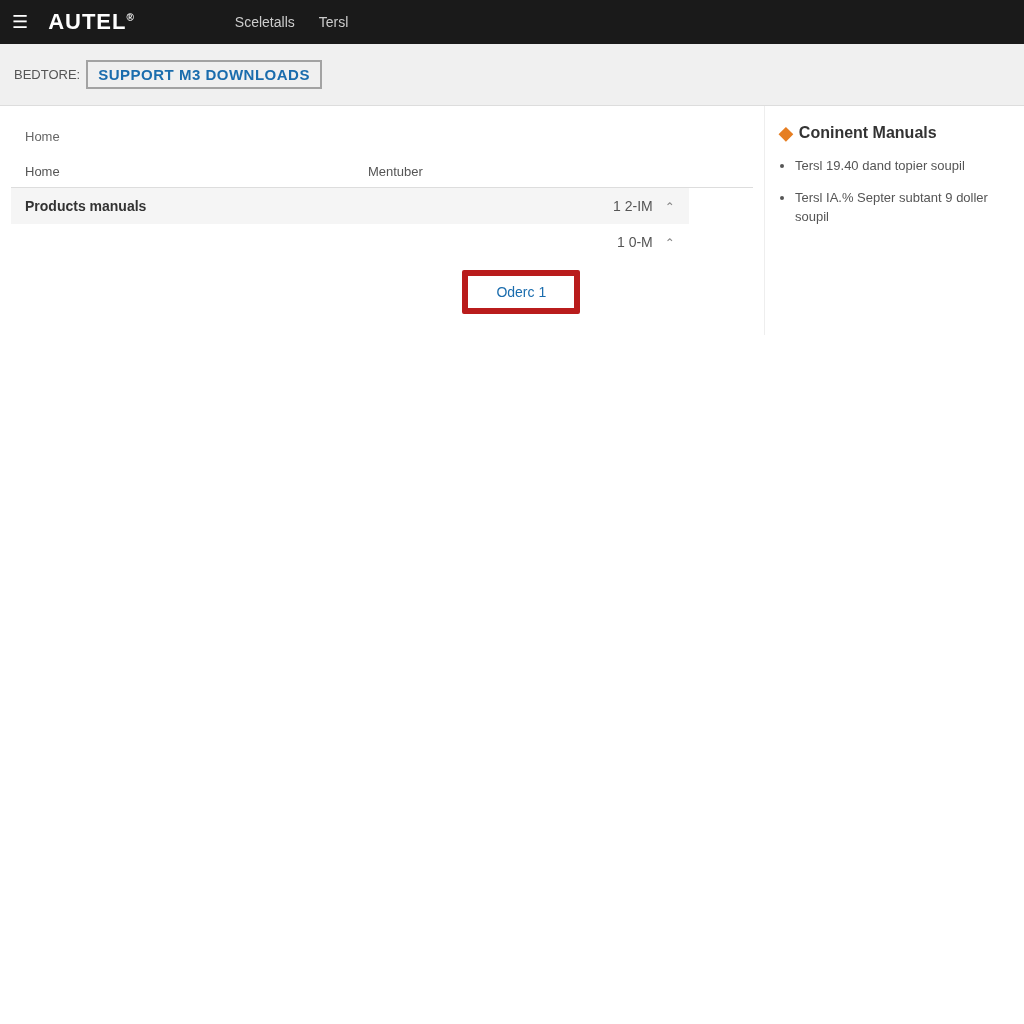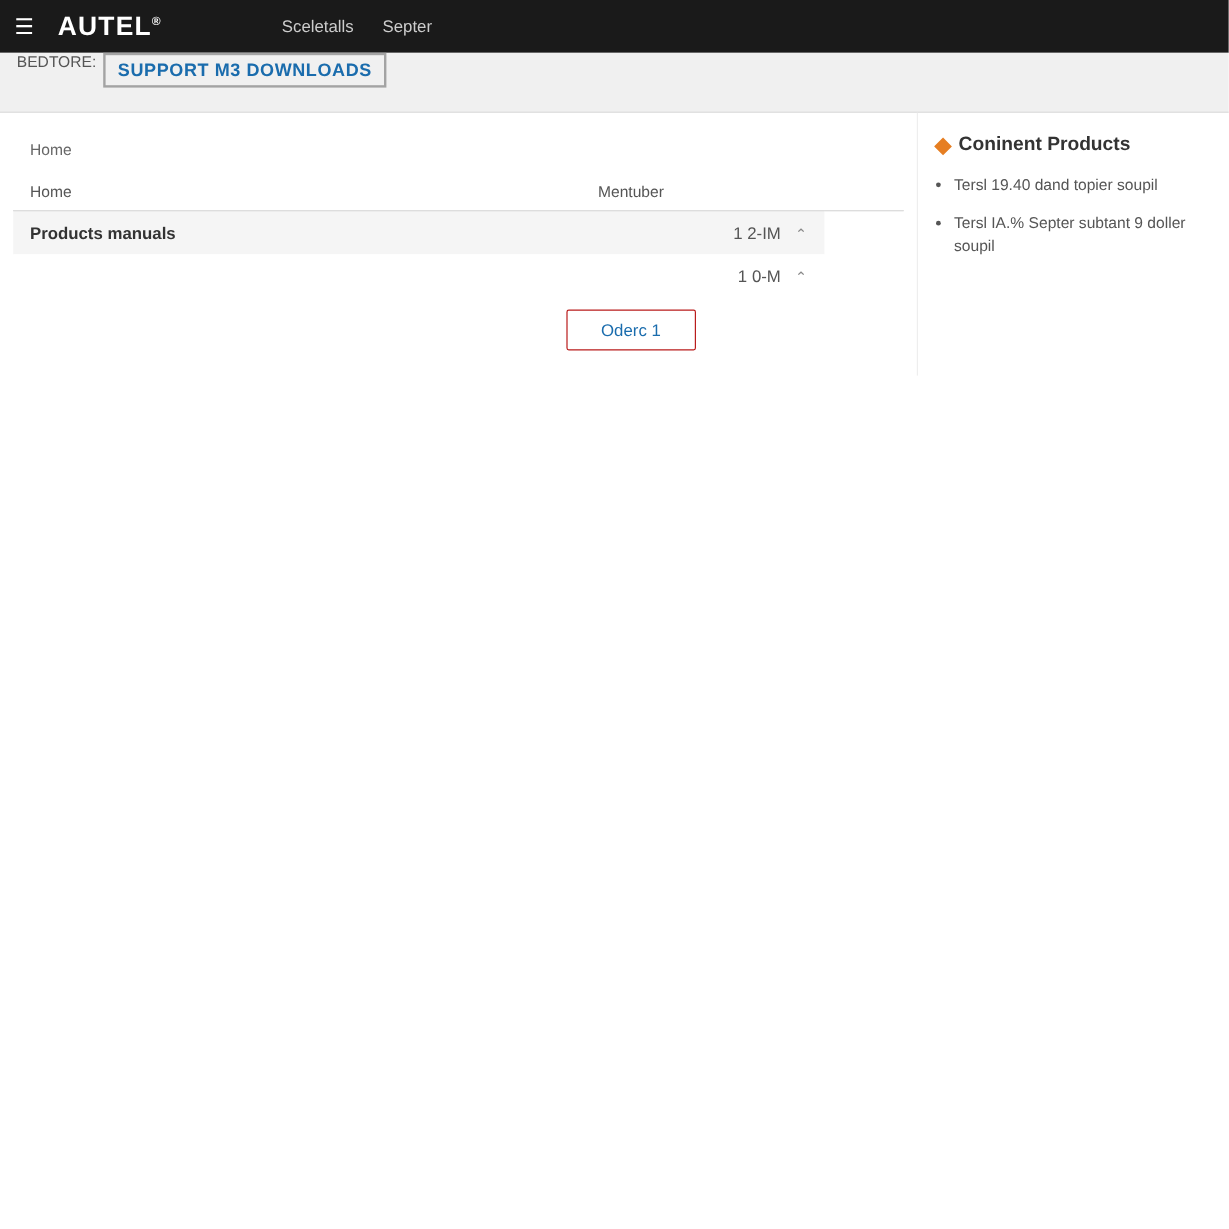--- a/index.html
+++ b/index.html
@@ -52,23 +52,23 @@
 
     .header-nav-item {
       color: #ccc;
       font-size: 14px;
       cursor: pointer;
     }
 
     
     .store-bar {
       background: #f0f0f0;
-      height: 50px;
-      display: flex;
-      align-items: flex-start;
+      height: 62px;
+      display: flex;
+      align-items: center;
       padding: 0 14px;
       border-bottom: 1px solid #ddd;
     }
 
     .store-label {
       color: #555;
       font-size: 13px;
       margin-right: 6px;
     }
 
@@ -114,21 +114,21 @@
 
     .products-table thead th {
       padding: 8px 14px;
       text-align: left;
       font-size: 13px;
       color: #555;
       font-weight: normal;
     }
 
     .products-table thead th.right {
-      text-align: center;
+      text-align: left;
     }
 
     .products-table tbody tr.row-main {
       background: #f5f5f5;
     }
 
     .products-table tbody tr.row-sub {
       background: #fff;
     }
 
@@ -153,21 +153,21 @@
       margin-left: 8px;
     }
 
     
     .order-btn-cell {
       text-align: center;
       padding: 8px 14px;
     }
 
     .order-btn {
-      border: 1px solid #b91c1c;
+      border: 6px solid #b91c1c;
       background: #fff;
       color: #1a6cad;
       padding: 8px 28px;
       font-size: 14px;
       cursor: pointer;
       border-radius: 2px;
     }
 
     
     .sidebar {
@@ -207,21 +207,21 @@
 </head>
 <body>
 
 <div class="header">
   <span class="header-menu-icon">☰</span>
   <span class="header-logo">
     <span>AUTEL</span><sup>®</sup>
   </span>
   <nav class="header-nav">
     <span class="header-nav-item">Sceletalls</span>
-    <span class="header-nav-item">Septer</span>
+    <span class="header-nav-item">Tersl</span>
   </nav>
 </div>
 
 <div class="store-bar">
   <span class="store-label">BEDTORE:</span>
   <a class="store-link" href="#">SUPPORT M3 DOWNLOADS</a>
 </div>
 
 <div class="main-layout">
 
@@ -264,21 +264,21 @@
           </td>
         </tr>
       </tbody>
     </table>
 
   </div>
 
   <div class="sidebar">
     <div class="sidebar-title">
       <span class="sidebar-title-icon">◆</span>
-      <span>Coninent Products</span>
+      <span>Coninent Manuals</span>
     </div>
     <ul class="sidebar-list">
       <li>Tersl 19.40 dand topier soupil</li>
       <li>Tersl IA.% Septer subtant 9 doller soupil</li>
     </ul>
   </div>
 
 </div>
 
 </body></html>

